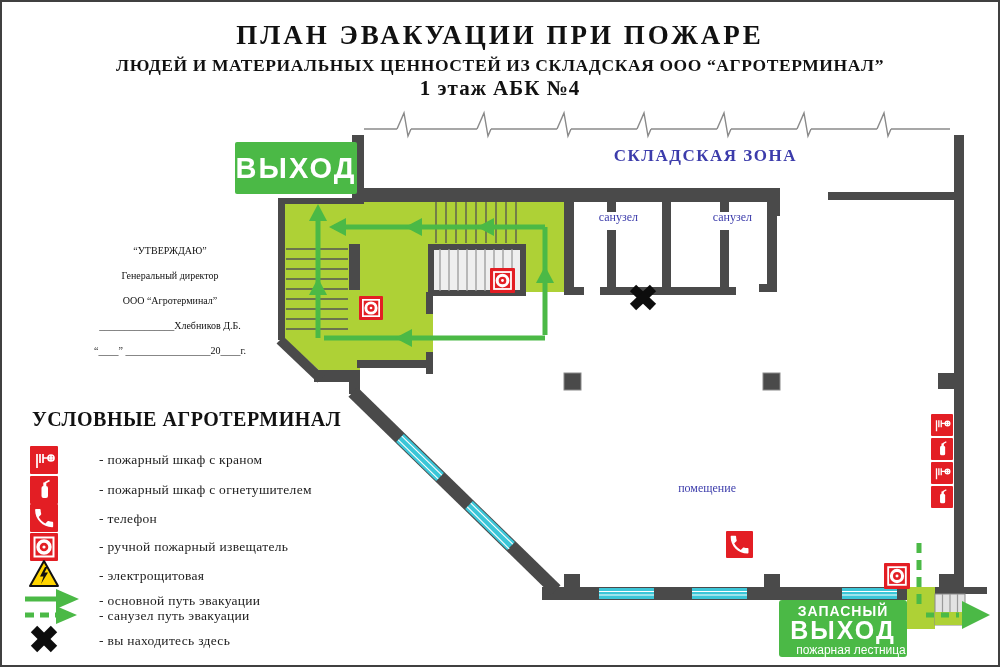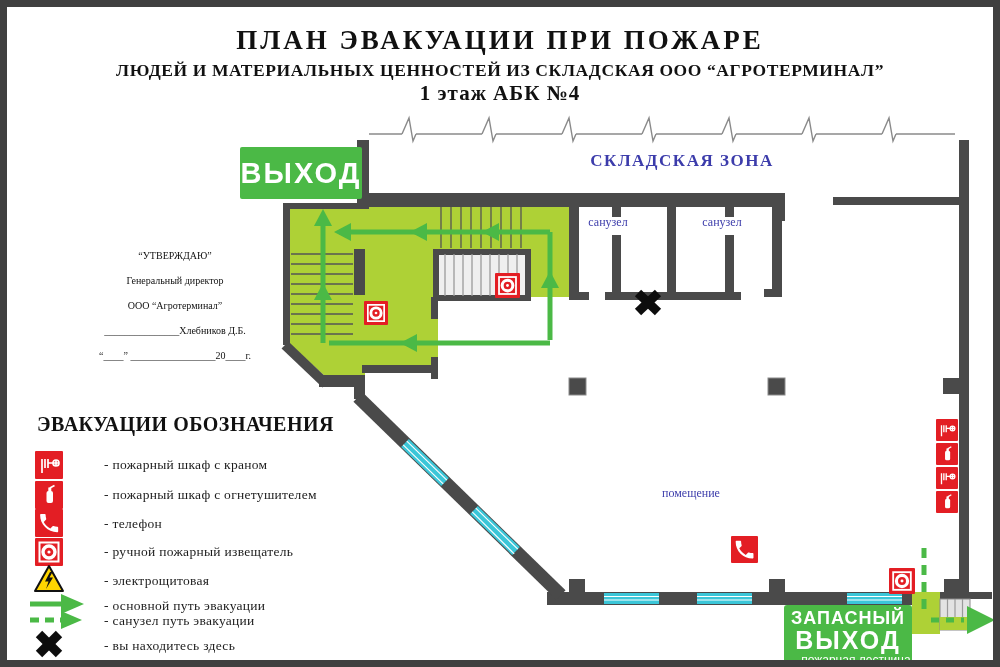--- a/index.html
+++ b/index.html
@@ -1,38 +1,38 @@
 <!DOCTYPE html>
 <html><head>
 <meta charset="utf-8">
 <style>
   html,body{margin:0;padding:0;background:#e8e8e8;}
   .page{
     position:relative;width:1000px;height:667px;background:#ffffff;
-    border:7px solid #404040;box-sizing:border-box;overflow:hidden;
+    border:2px solid #404040;box-sizing:border-box;overflow:hidden;
     font-family:"Liberation Serif", serif;color:#111;
   }
   .abs{position:absolute;}
   .title-wrap{position:absolute;top:0;left:0;width:100%;text-align:center;}
   .title-1{margin-top:18px;font-size:27px;font-weight:bold;letter-spacing:3px;}
   .title-2{margin-top:4px;font-size:17.5px;font-weight:bold;letter-spacing:0.6px;}
   .title-3{font-size:21px;font-weight:bold;letter-spacing:1px;}
   .approval{position:absolute;left:18px;top:236px;width:300px;text-align:center;
     font-size:10px;line-height:25px;}
-  .plan-label{position:absolute;color:#3c3cab;text-align:center;}
+  .plan-label{position:absolute;color:#3c3cab;text-align:right;}
   .storage-label{left:555px;top:144px;width:240px;font-size:17px;font-weight:bold;letter-spacing:1.5px;}
   .toilet-label{font-size:12px;width:70px;}
   .room-label{left:634px;top:479px;width:100px;font-size:12px;}
   .exit-sign{position:absolute;left:233px;top:140px;width:122px;height:52px;
     background:#4bb946;border-radius:2px;display:flex;align-items:center;justify-content:center;
     color:#fff;font-family:"Liberation Sans",sans-serif;font-weight:bold;font-size:29px;letter-spacing:2px;}
   .em-exit-sign{position:absolute;left:777px;top:598px;width:128px;height:57px;
     background:#4bb946;border-radius:3px;color:#fff;text-align:center;
     font-family:"Liberation Sans",sans-serif;}
-  .em-line1{font-size:18px;font-weight:bold;letter-spacing:1px;margin-top:3px;}
+  .em-line1{font-size:14px;font-weight:bold;letter-spacing:1px;margin-top:3px;}
   .em-line2{font-size:25px;font-weight:bold;letter-spacing:2px;line-height:23px;}
   .em-line3{font-size:12px;margin-top:1px;padding-left:16px;}
   .legend-heading{position:absolute;left:30px;top:406px;font-size:20px;font-weight:bold;letter-spacing:0.5px;}
   .legend-label{position:absolute;left:97px;font-size:13.5px;color:#1c1c1c;letter-spacing:0.3px;white-space:nowrap;}
   .licon{position:absolute;left:28px;width:28px;height:28px;}
   .red-icon{position:absolute;background:#e31e24;border-radius:1px;}
   .red-icon svg{display:block;}
 </style>
 </head>
 <body>
@@ -228,21 +228,21 @@
       </svg>
   </div>
   <div class="red-icon" style="left:929px;top:484px;width:22px;height:22px">
     <svg width="22" height="22" viewBox="0 0 28 28">
         <rect x="11.5" y="10" width="6.5" height="12" rx="2" fill="#fff"></rect>
         <rect x="13.3" y="7" width="3" height="3.5" fill="#fff"></rect>
         <path d="M14.8 7.5L19.5 4.8" stroke="#fff" stroke-width="1.6"></path>
       </svg>
   </div>
 
-  <div class="legend-heading">ЭВАКУАЦИИ ОБОЗНАЧЕНИЯ</div>
+  <div class="legend-heading">УСЛОВНЫЕ АГРОТЕРМИНАЛ</div>
 
   <div class="red-icon licon" style="top:444px">
     <svg width="28" height="28" viewBox="0 0 28 28">
         <g stroke="#fff" stroke-width="1.7" fill="none">
           <path d="M7 8V17 M10 8V17 M13 8V17 M7 17V22 M13 12H19"></path>
           <circle cx="21" cy="12" r="3"></circle>
           <path d="M21 9V15 M18 12H24"></path>
         </g>
       </svg>
   </div>

